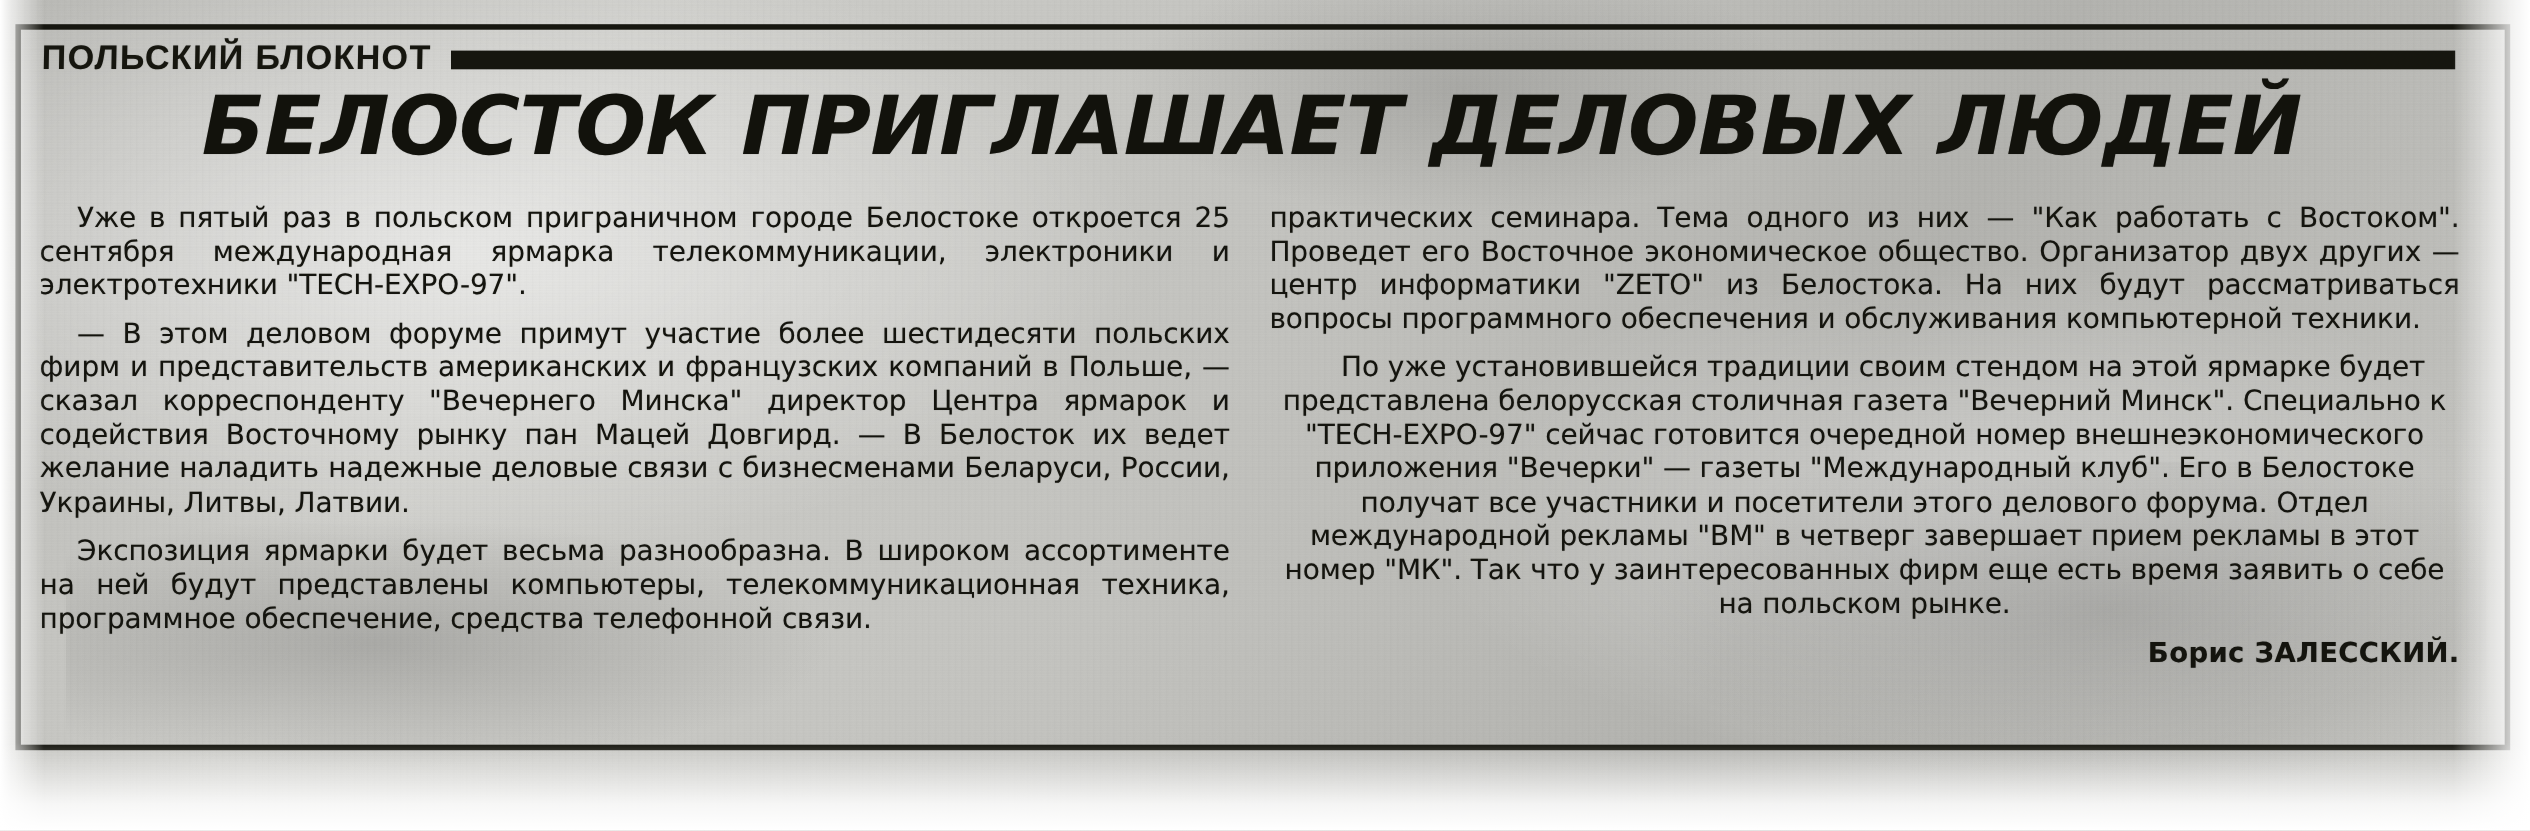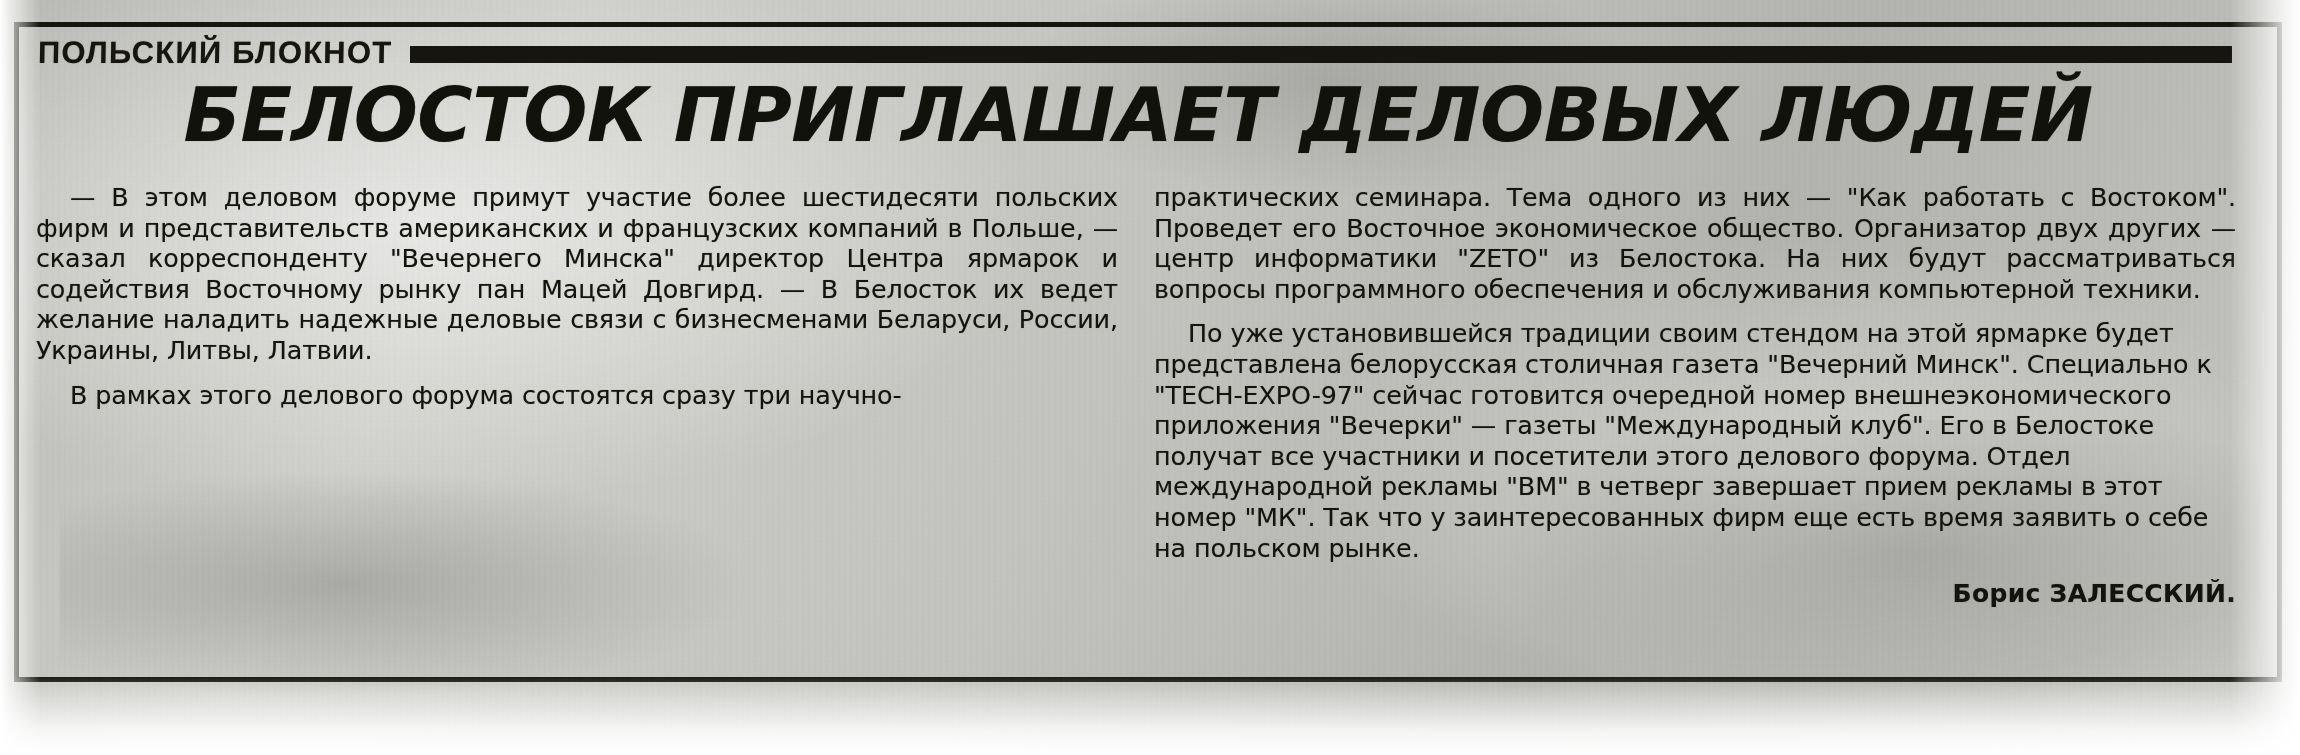--- a/index.html
+++ b/index.html
@@ -143,21 +143,21 @@
     text-justify: inter-word;
     letter-spacing: -0.1px;
   }
   .col p {
     margin: 0 0 0 0;
     text-indent: 34px;
   }
   .col p.noindent { text-indent: 0; }
   .col p + p { margin-top: 14px; }
   .col p:last-child { text-align: justify; }
-  .col p.last { text-align: left; }
+  .col p.last { text-align: center; }
 
   .byline {
     margin-top: 16px;
     text-align: right;
     font-weight: bold;
     font-size: 25px;
     letter-spacing: .3px;
     color: #14140e;
   }
 
@@ -180,22 +180,23 @@
   <div class="kicker-row">
     <div class="kicker ink">ПОЛЬСКИЙ БЛОКНОТ</div>
     <div class="kicker-rule"></div>
   </div>
 
   <div class="headline ink">БЕЛОСТОК ПРИГЛАШАЕТ ДЕЛОВЫХ ЛЮДЕЙ</div>
 
   <div class="cols">
 
     <div class="col ink">
+      <p>Уже в пятый раз в польском приграничном городе Белостоке откроется 25 сентября международная ярмарка телекоммуникации, электроники и электротехники "TECH-EXPO-97".</p>
       <p>— В этом деловом форуме примут участие более шестидесяти польских фирм и представительств американских и французских компаний в Польше, — сказал корреспонденту "Вечернего Минска" директор Центра ярмарок и содействия Восточному рынку пан Мацей Довгирд. — В Белосток их ведет желание наладить надежные деловые связи с бизнесменами Беларуси, России, Украины, Литвы, Латвии.</p>
-      <p class="last">В рамках этого делового форума состоятся сразу три научно-</p>
+      <p>Экспозиция ярмарки будет весьма разнообразна. В широком ассортименте на ней будут представлены компьютеры, телекоммуникационная техника, программное обеспечение, средства телефонной связи.</p>
     </div>
 
     <div class="col ink">
       <p class="noindent">практических семинара. Тема одного из них — "Как работать с Востоком". Проведет его Восточное экономическое общество. Организатор двух других — центр информатики "ZETO" из Белостока. На них будут рассматриваться вопросы программного обеспечения и обслуживания компьютерной техники.</p>
       <p class="last">По уже установившейся традиции своим стендом на этой ярмарке будет представлена белорусская столичная газета "Вечерний Минск". Специально к "TECH-EXPO-97" сейчас готовится очередной номер внешнеэкономического приложения "Вечерки" — газеты "Международный клуб". Его в Белостоке получат все участники и посетители этого делового форума. Отдел международной рекламы "ВМ" в четверг завершает прием рекламы в этот номер "МК". Так что у заинтересованных фирм еще есть время заявить о себе на польском рынке.</p>
       <div class="byline">Борис ЗАЛЕССКИЙ.</div>
     </div>
 
   </div>
 

